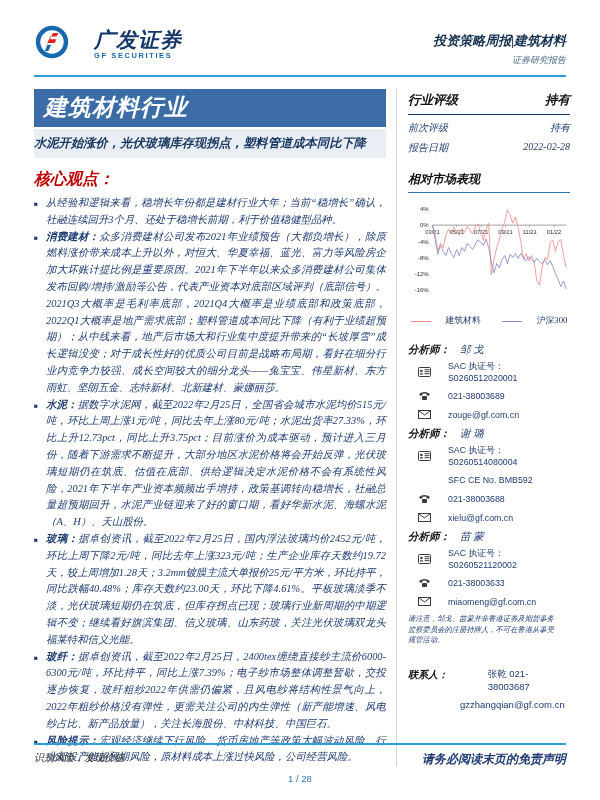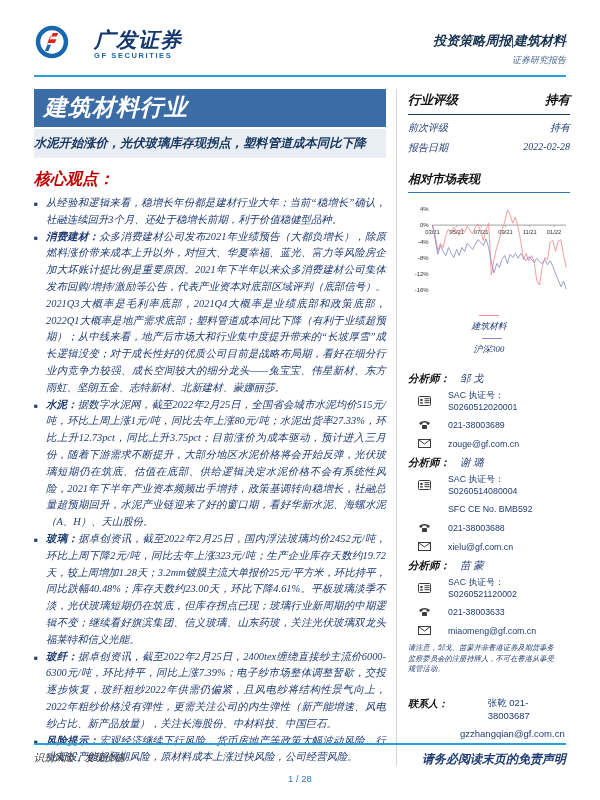--- a/index.html
+++ b/index.html
@@ -44,22 +44,22 @@
   
   .rating-main{display:flex;justify-content:space-between;font-size:12.5px;font-weight:bold;
                color:#111;font-style:italic;padding:3px 0 5px 0;border-bottom:1.6px solid #17375E;}
   .rating-row{display:flex;justify-content:space-between;font-size:10px;color:var(--body-text);
               font-style:italic;padding-top:6px;}
   .market-head{font-size:12px;font-weight:bold;color:#111;font-style:italic;margin-top:16px;
                padding-bottom:4px;border-bottom:1.2px solid #2E75B6;}
 
   
   .chart-wrap{margin-top:10px;}
-  .legend{display:flex;justify-content:center;align-items:center;gap:5px;margin-top:2px;
-          font-size:8.8px;color:var(--body-text);font-style:italic;flex-direction:column;}
+  .legend{display:flex;justify-content:center;align-items:center;gap:15px;margin-top:2px;
+          font-size:8.8px;color:var(--body-text);}
   .swatch{display:inline-block;width:20px;height:0;border-top:1.4px solid;}
 
   
   .analysts{margin-top:16px;}
   .a-head{display:flex;font-size:10.5px;margin-bottom:4px;}
   .a-label{font-weight:bold;color:#111;font-style:italic;width:52px;}
   .a-name{color:var(--body-text);font-style:italic;}
   .a-row{display:flex;align-items:center;margin:0 0 6px 10px;min-height:13px;}
   .a-icon{width:30px;flex:0 0 30px;display:flex;justify-content:flex-start;}
   .a-text{font-size:8.8px;color:var(--body-text);font-family:"Liberation Sans","DejaVu Sans",sans-serif;}

